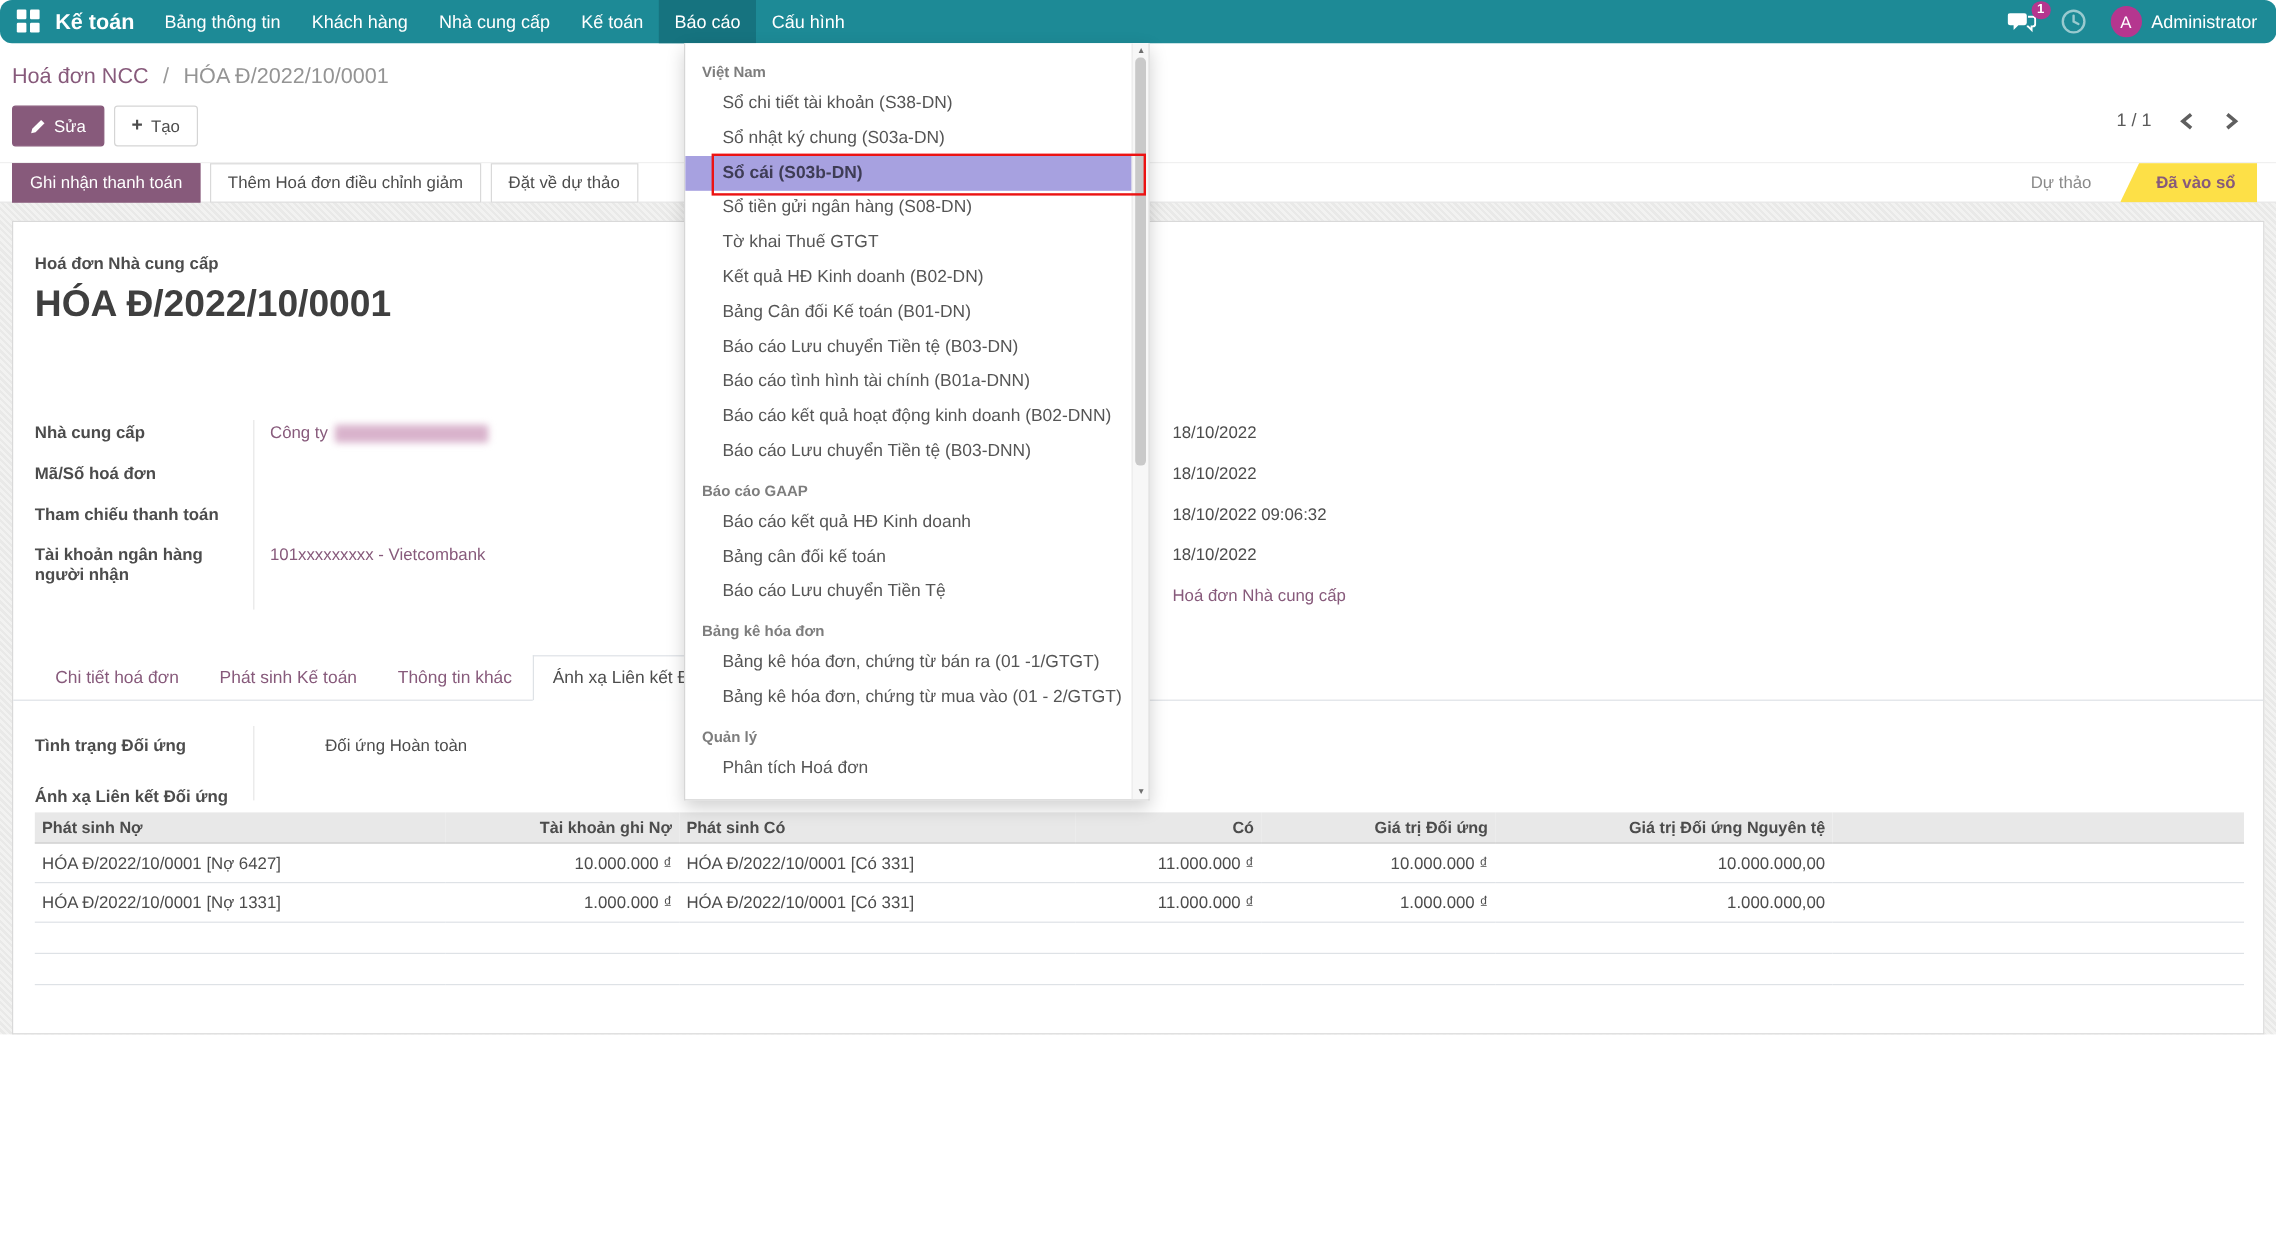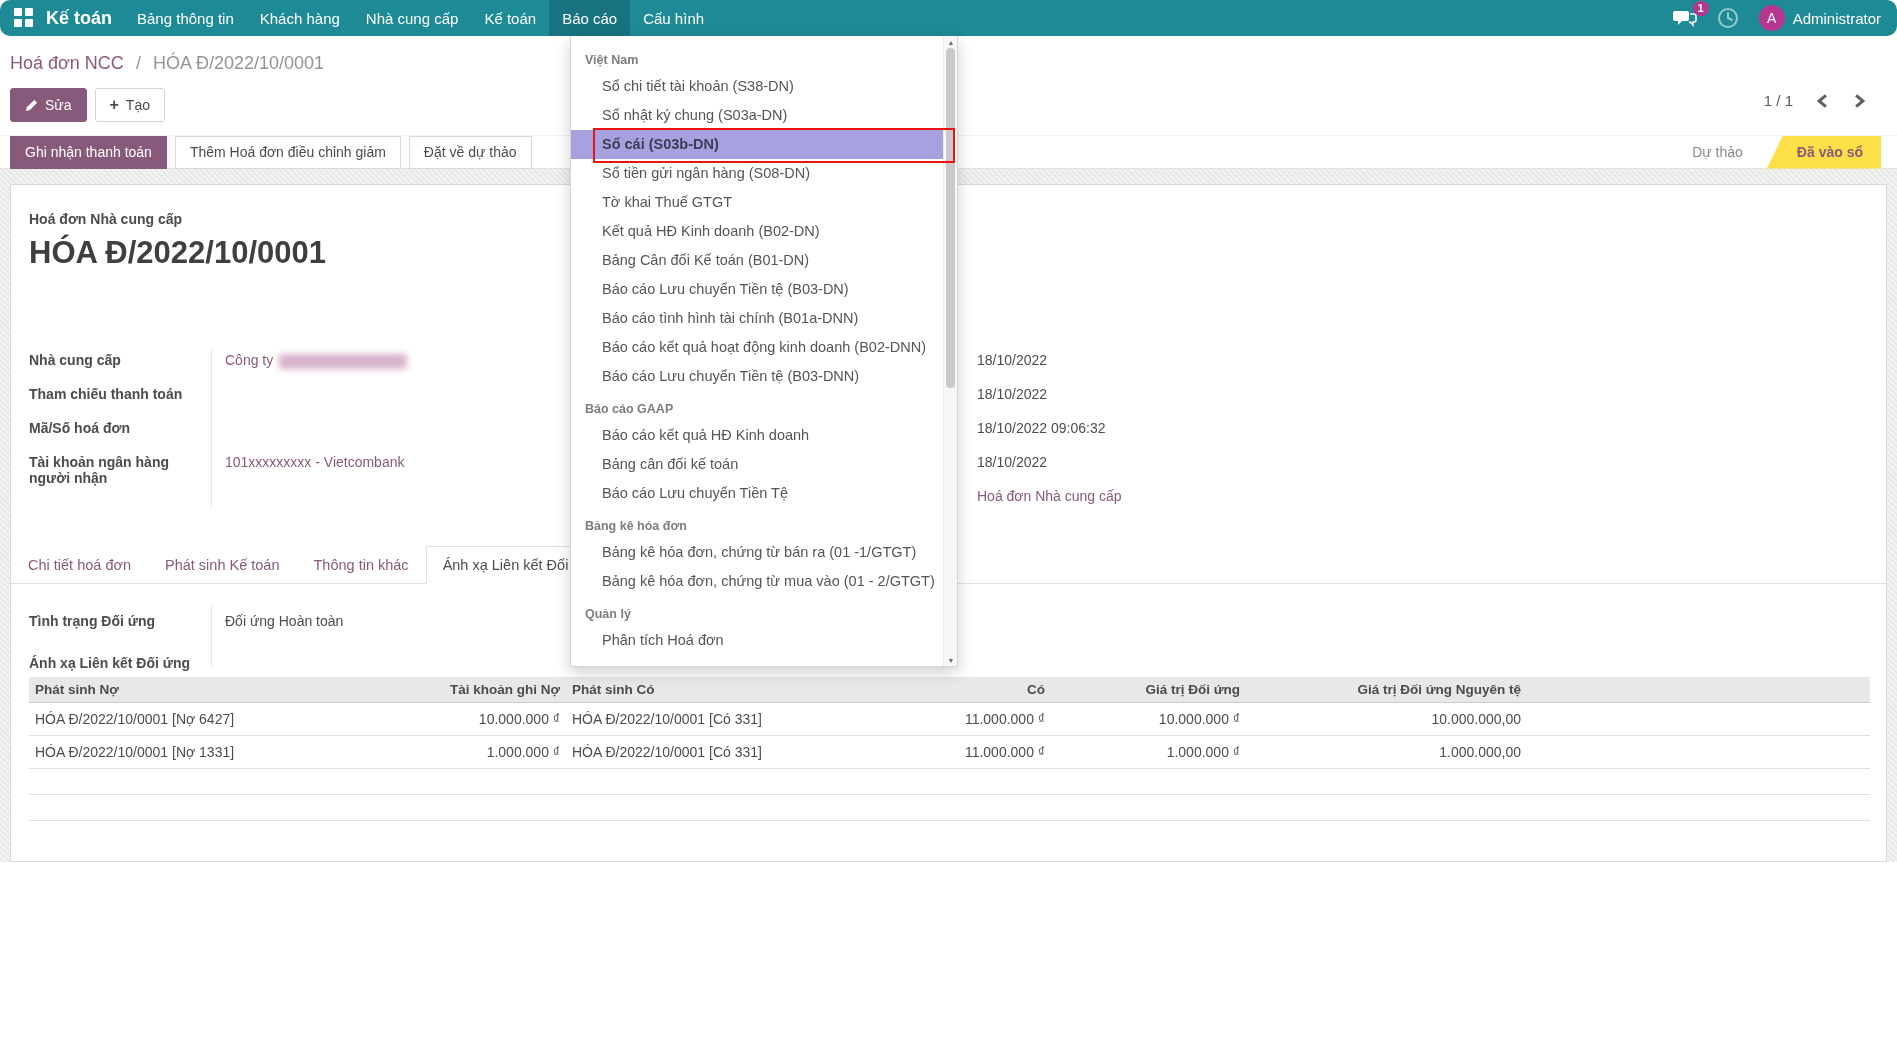--- a/index.html
+++ b/index.html
@@ -71,26 +71,26 @@
   .f-label{width:182px;font-size:14px;font-weight:600;padding-top:2px;}
   .f-value{margin-left:14px;font-size:14px;padding-top:2px;}
   .f-value.link{color:var(--purple);cursor:pointer;}
   .redact{display:inline-block;width:128px;height:15px;background:#d9b3cc;border-radius:2px;
     filter:blur(3px);vertical-align:middle;margin-left:6px;}
   #right-values{position:absolute;top:167px;left:950px;z-index:1;}
   .rv{height:34px;font-size:14px;margin-left:16px;}
   .rv.link{color:var(--purple);cursor:pointer;}
 
   .tabs{position:absolute;top:361px;left:0;right:0;height:38px;display:flex;
-    border-bottom:1px solid var(--border);align-items:flex-start;}
+    padding-left:18px;border-bottom:1px solid var(--border);align-items:flex-start;}
   .tab{font-size:14.5px;color:var(--purple);padding:10px 16px;cursor:pointer;white-space:nowrap;
     border:1px solid transparent;margin-bottom:-1px;}
   .tab.active{color:var(--text);background:#fff;border-color:var(--border);border-bottom-color:#fff;}
 
-  .status-field{position:absolute;top:426px;left:18px;display:flex;}
+  .status-field{position:absolute;top:426px;left:18px;display:flex;gap:46px;}
   .status-field .f-label{font-weight:700;}
   .table-title{position:absolute;top:470px;left:18px;font-size:14px;font-weight:700;}
   table.o2m{position:absolute;top:492px;left:18px;width:1841px;border-collapse:collapse;
     font-size:14px;table-layout:fixed;}
   table.o2m th{background:var(--thbg);font-size:13.5px;font-weight:700;color:var(--text);
     text-align:left;padding:5px 6px;border-bottom:1px solid #cccccc;}
   table.o2m th.r, table.o2m td.r{text-align:right;}
   table.o2m td{padding:8px 6px;border-bottom:1px solid var(--border);white-space:nowrap;
     overflow:hidden;cursor:pointer;}
   table.o2m tr.empty td{height:26px;padding:0;cursor:default;}
@@ -206,25 +206,25 @@
       <div class="type-label">Hoá đơn Nhà cung cấp</div>
       <div class="doc-title">HÓA Đ/2022/10/0001</div>
       <div class="vline" style="top:165px;height:158px;"></div>
       <div class="vline" style="top:420px;height:62px;"></div>
       <div id="left-fields">
           <div class="f-row">
             <div class="f-label">Nhà cung cấp</div>
             <div class="f-value link">Công ty<span class="redact"></span></div>
           </div>
           <div class="f-row">
-            <div class="f-label">Tham chiếu thanh toán</div>
+            <div class="f-label">Mã/Số hoá đơn</div>
             <div class="f-value"></div>
           </div>
           <div class="f-row">
-            <div class="f-label">Mã/Số hoá đơn</div>
+            <div class="f-label">Tham chiếu thanh toán</div>
             <div class="f-value"></div>
           </div>
           <div class="f-row">
             <div class="f-label">Tài khoản ngân hàng người nhận</div>
             <div class="f-value link">101xxxxxxxxx - Vietcombank</div>
           </div>
         </div>
       <div id="right-values">
           <div class="rv">18/10/2022</div>
           <div class="rv">18/10/2022</div>

